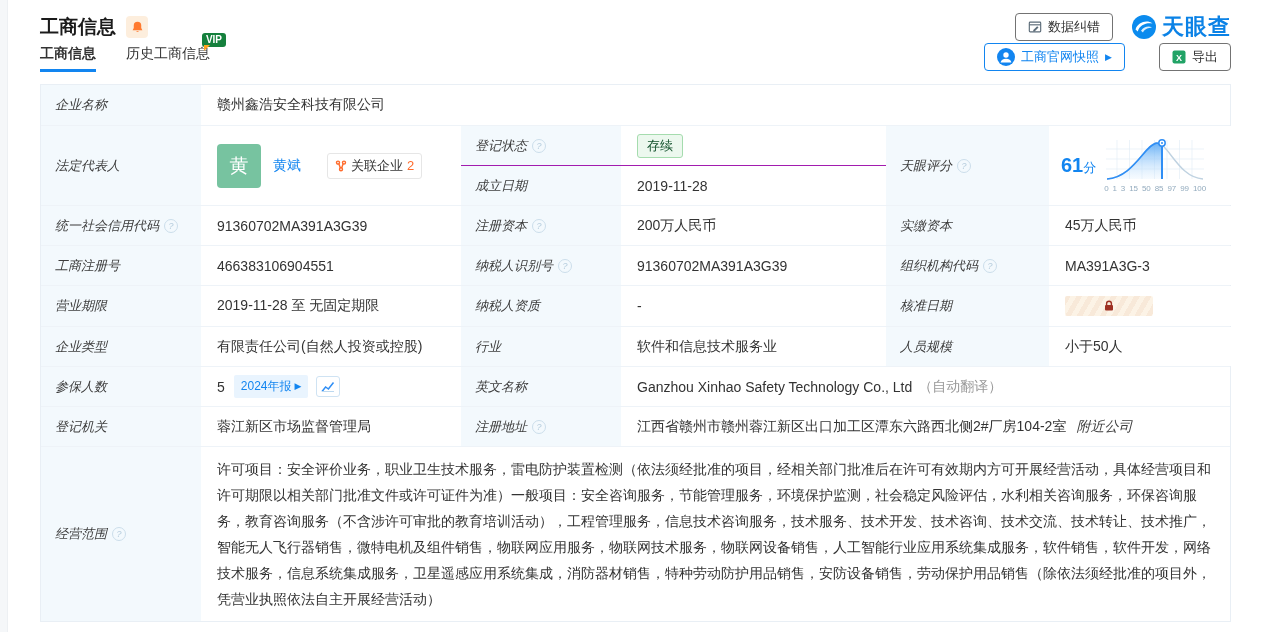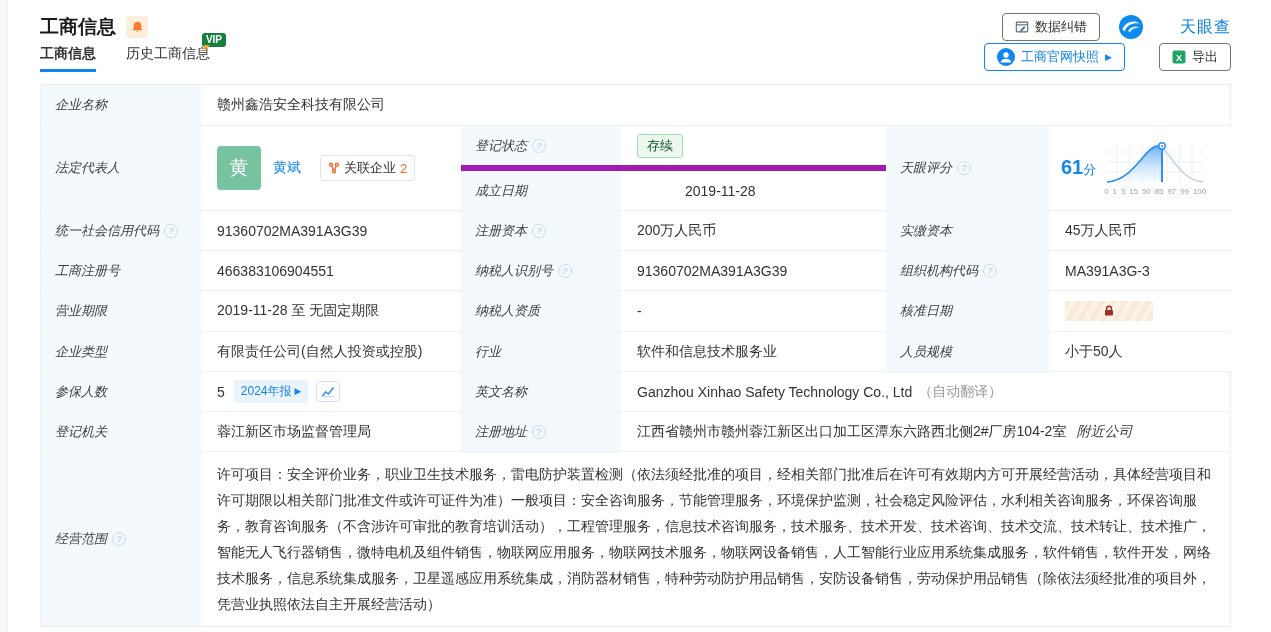--- a/index.html
+++ b/index.html
@@ -12,21 +12,21 @@
   
   .header-row{ display:flex; justify-content:space-between; align-items:center; padding-top:22px; height:32px; }
   .title-wrap{ display:flex; align-items:center; gap:10px; }
   .page-title{ font-size:19px; font-weight:700; color:#1b1b1b; margin:0; }
   .bell{ width:22px; height:22px; background:#fdeedd; border-radius:4px; display:flex; align-items:center; justify-content:center; cursor:pointer; }
   .header-actions{ display:flex; align-items:center; gap:18px; }
   .btn{ display:inline-flex; align-items:center; gap:6px; background:#fff; border:1px solid #737373; border-radius:4px;
         height:28px; padding:0 12px; font-size:13px; color:#333; cursor:pointer; font-family:inherit; white-space:nowrap;margin-left:20px; }
   .btn.blue{ border-color:#1285f0; color:#1285f0; }
   .logo{ display:flex; align-items:center; gap:5px; }
-  .logo-tx{ font-size:16px; font-weight:400; color:#0b82e6; letter-spacing:1px;margin-left:31px; }
+  .logo-tx{ font-size:22px; font-weight:700; color:#0b82e6; letter-spacing:1px; }
 
   
   .tabs-row{ display:flex; justify-content:space-between; align-items:center; margin-top:10px; height:30px; }
   .tabs{ display:flex; gap:30px; align-items:flex-end; height:30px; }
   .tab{ font-size:14px; color:#333; padding-bottom:9px; cursor:pointer; position:relative; }
   .tab.active{ font-weight:700; padding-bottom:6px; border-bottom:3px solid #1285f0; }
   .vip{ position:absolute; top:-12px; right:-16px; background:#15803d; color:#fff; font-size:10px; font-weight:700;
         padding:1px 4px; border-radius:3px; line-height:12px; }
   .vip::after{ content:""; position:absolute; left:2px; bottom:-4px; border:3px solid transparent; border-top-color:#ffa21f; border-left-color:#ffa21f; }
   .tab-actions{ display:flex; gap:14px; align-items:center; }
@@ -36,30 +36,30 @@
   .biz-table{ margin-top:12px; border:1px solid #e9eff5; width:1191px; }
   .row{ display:flex; border-top:1px solid #eef3f8; }
   .row:first-child{ border-top:none; }
   .lab{ background:#f3f9fd; display:flex; align-items:center; gap:5px; padding:0 14px; font-size:13px; color:#3c3c3c; flex:none;font-style:italic; }
   .val{ background:#fff; display:flex; align-items:center; padding:0 16px; font-size:14px; color:#333; flex:none; }
   .l1{width:160px;} .v1{width:260px;} .l2{width:160px;} .v2{width:265px;} .l3{width:163px;} .v3{width:183px;}
   .grow{ flex:1 1 auto; width:auto; }
   .h40{ min-height:40px; } .h39{ min-height:39px; } .h78{ min-height:78px; }
   .mid{ width:425px; flex:none; }
   .sub{ display:flex; }
-  .sub + .sub{ border-top:6px solid #a21caf;gap:48px; }
+  .sub + .sub{ border-top:1px solid #a21caf; }
 
   .q{ width:14px; height:14px; border:1px solid #ccdeeb; color:#b6cddd; border-radius:50%; font-size:9px;
       display:inline-flex; align-items:center; justify-content:center; flex:none; cursor:pointer; }
 
   .avatar{ width:44px; height:44px; border-radius:4px; background:#77c3a0; color:#fff; display:flex; align-items:center;
            justify-content:center; font-size:19px; margin-right:12px; flex:none; }
   .name-link{ color:#1285f0; cursor:pointer; }
   .rel-badge{ display:inline-flex; align-items:center; gap:4px; border:1px solid #e6e6e6; border-radius:3px; padding:3px 7px;
-              font-size:13px; color:#333; margin-left:19px; background:#fff; cursor:pointer; }
+              font-size:13px; color:#333; margin-left:26px; background:#fff; cursor:pointer; }
   .rel-cnt{ color:#ff6a2b; }
 
   .status-badge{ color:#14532d; background:#ecf8ee; border:1px solid #a5dcae; border-radius:3px; padding:2px 9px; font-size:13px; }
 
   .score-cell{ padding:0 8px 0 12px; gap:8px; }
   .score-big{ font-size:20px; font-weight:700; color:#1285f0; line-height:1; }
   .score-unit{ font-size:13px; color:#1285f0; }
   .curve{ width:102px; flex:none; }
   .axis{ display:flex; justify-content:space-between; font-size:8px; color:#93abbe; margin-top:0; line-height:1; }
 

